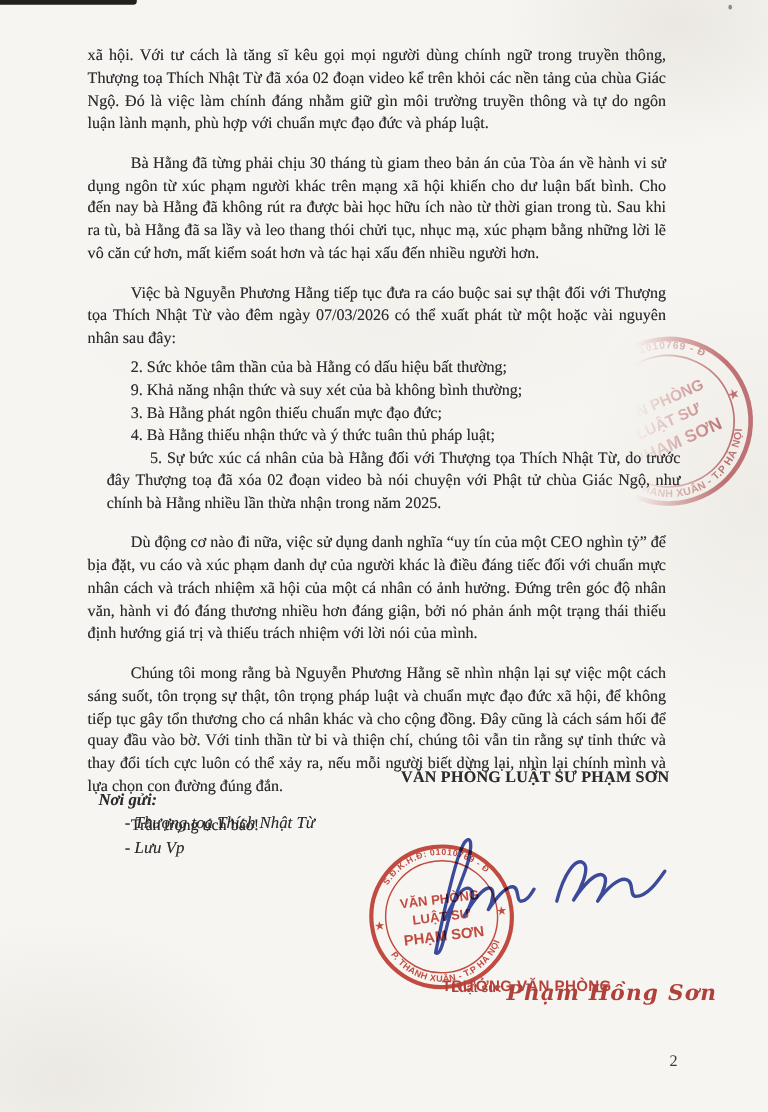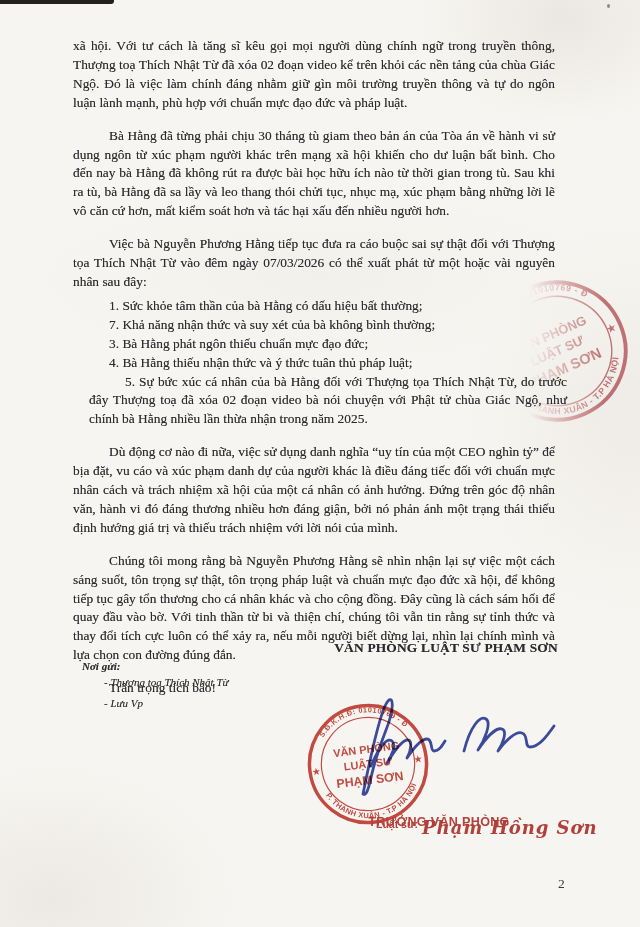--- a/index.html
+++ b/index.html
@@ -23,21 +23,21 @@
     font-size:13.4px;line-height:18.9px;text-align:justify;
     text-shadow:0 0 .5px rgba(40,40,45,.5);
   }
   .content p{margin:0 12px 14px 0;}
   .content p.indent{text-indent:36px;}
   .content p.li{margin:0;text-indent:36px;}
   .content p.li-last{margin:0 0 14px 16px;text-indent:36px;}
   .content p.pre-list{margin-bottom:5px;}
   .closing{margin-top:9px;text-indent:36px;}
 
-  .recipients{position:absolute;left:82px;top:660px;font-size:11px;text-shadow:0 0 .5px rgba(40,40,45,.4);}
+  .recipients{position:absolute;left:82px;top:660px;font-size:14px;text-shadow:0 0 .5px rgba(40,40,45,.4);}
   .recipients .label{font-weight:bold;font-style:italic;}
   .recipients .item{font-style:italic;margin-left:22px;line-height:21px;}
 
   .office-name{
     position:absolute;left:308px;top:640px;width:276px;text-align:center;
     font-weight:bold;font-size:13.4px;letter-spacing:.2px;
     text-shadow:0 0 .5px rgba(40,40,45,.5);
   }
 
   .stamp-wrap{position:absolute;left:304px;top:700px;width:128px;height:128px;transform:rotate(-7deg);mix-blend-mode:multiply;opacity:.93;}
@@ -69,22 +69,22 @@
 <body>
 
 <div class="page">
   <div class="scan-edge-top"></div>
   <div class="scan-speck"></div>
 
   <main class="content">
     <p>xã hội. Với tư cách là tăng sĩ kêu gọi mọi người dùng chính ngữ trong truyền thông, Thượng toạ Thích Nhật Từ đã xóa 02 đoạn video kể trên khỏi các nền tảng của chùa Giác Ngộ. Đó là việc làm chính đáng nhằm giữ gìn môi trường truyền thông và tự do ngôn luận lành mạnh, phù hợp với chuẩn mực đạo đức và pháp luật.</p>
     <p class="indent">Bà Hằng đã từng phải chịu 30 tháng tù giam theo bản án của Tòa án về hành vi sử dụng ngôn từ xúc phạm người khác trên mạng xã hội khiến cho dư luận bất bình. Cho đến nay bà Hằng đã không rút ra được bài học hữu ích nào từ thời gian trong tù. Sau khi ra tù, bà Hằng đã sa lầy và leo thang thói chửi tục, nhục mạ, xúc phạm bằng những lời lẽ vô căn cứ hơn, mất kiểm soát hơn và tác hại xấu đến nhiều người hơn.</p>
     <p class="indent pre-list">Việc bà Nguyễn Phương Hằng tiếp tục đưa ra cáo buộc sai sự thật đối với Thượng tọa Thích Nhật Từ vào đêm ngày 07/03/2026 có thể xuất phát từ một hoặc vài nguyên nhân sau đây:</p>
-    <p class="li">1. Sức khỏe tâm thần của bà Hằng có dấu hiệu bất thường;</p>
-    <p class="li">7. Khả năng nhận thức và suy xét của bà không bình thường;</p>
+    <p class="li">2. Sức khỏe tâm thần của bà Hằng có dấu hiệu bất thường;</p>
+    <p class="li">9. Khả năng nhận thức và suy xét của bà không bình thường;</p>
     <p class="li">3. Bà Hằng phát ngôn thiếu chuẩn mực đạo đức;</p>
     <p class="li">4. Bà Hằng thiếu nhận thức và ý thức tuân thủ pháp luật;</p>
     <p class="li-last">5. Sự bức xúc cá nhân của bà Hằng đối với Thượng tọa Thích Nhật Từ, do trước đây Thượng toạ đã xóa 02 đoạn video bà nói chuyện với Phật tử chùa Giác Ngộ, như chính bà Hằng nhiều lần thừa nhận trong năm 2025.</p>
     <p class="indent">Dù động cơ nào đi nữa, việc sử dụng danh nghĩa “uy tín của một CEO nghìn tỷ” để bịa đặt, vu cáo và xúc phạm danh dự của người khác là điều đáng tiếc đối với chuẩn mực nhân cách và trách nhiệm xã hội của một cá nhân có ảnh hưởng. Đứng trên góc độ nhân văn, hành vi đó đáng thương nhiều hơn đáng giận, bởi nó phản ánh một trạng thái thiếu định hướng giá trị và thiếu trách nhiệm với lời nói của mình.</p>
     <p class="indent">Chúng tôi mong rằng bà Nguyễn Phương Hằng sẽ nhìn nhận lại sự việc một cách sáng suốt, tôn trọng sự thật, tôn trọng pháp luật và chuẩn mực đạo đức xã hội, để không tiếp tục gây tổn thương cho cá nhân khác và cho cộng đồng. Đây cũng là cách sám hối để quay đầu vào bờ. Với tinh thần từ bi và thiện chí, chúng tôi vẫn tin rằng sự tỉnh thức và thay đổi tích cực luôn có thể xảy ra, nếu mỗi người biết dừng lại, nhìn lại chính mình và lựa chọn con đường đúng đắn.</p>
     <p class="closing">Trân trọng tích báo!</p>
   </main>
 
   <div class="recipients">
     <div class="label">Nơi gửi:</div>

